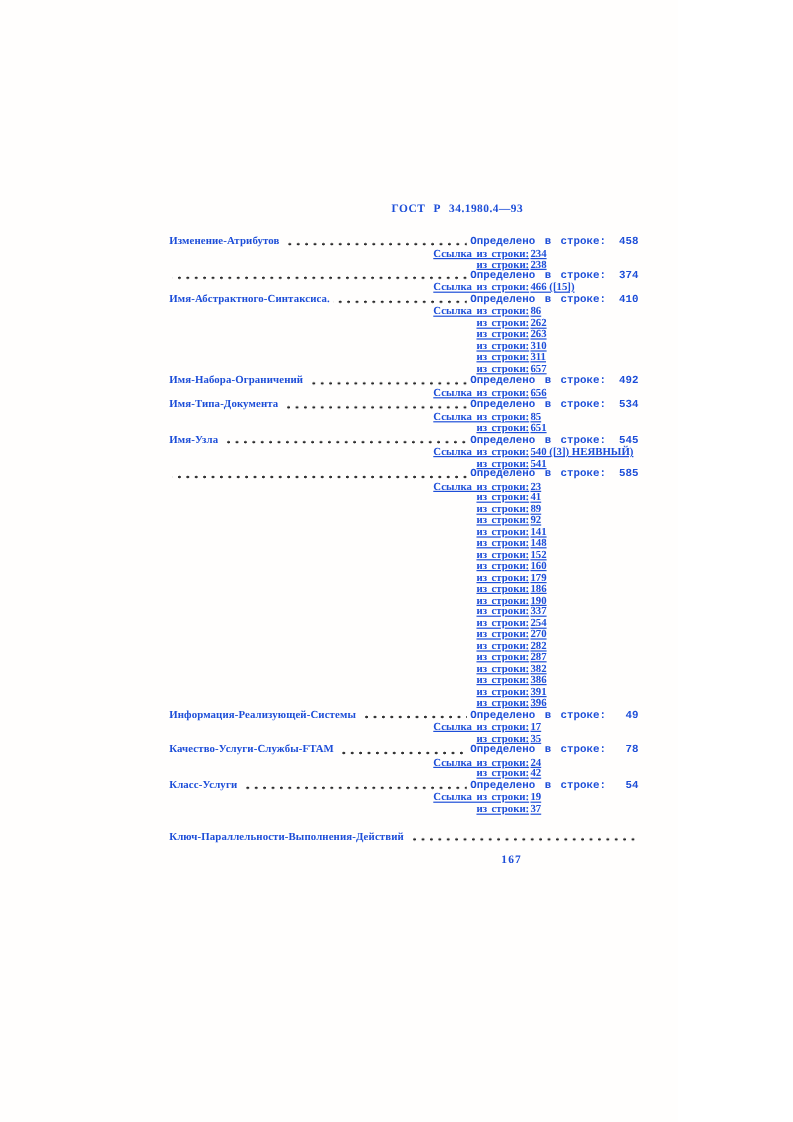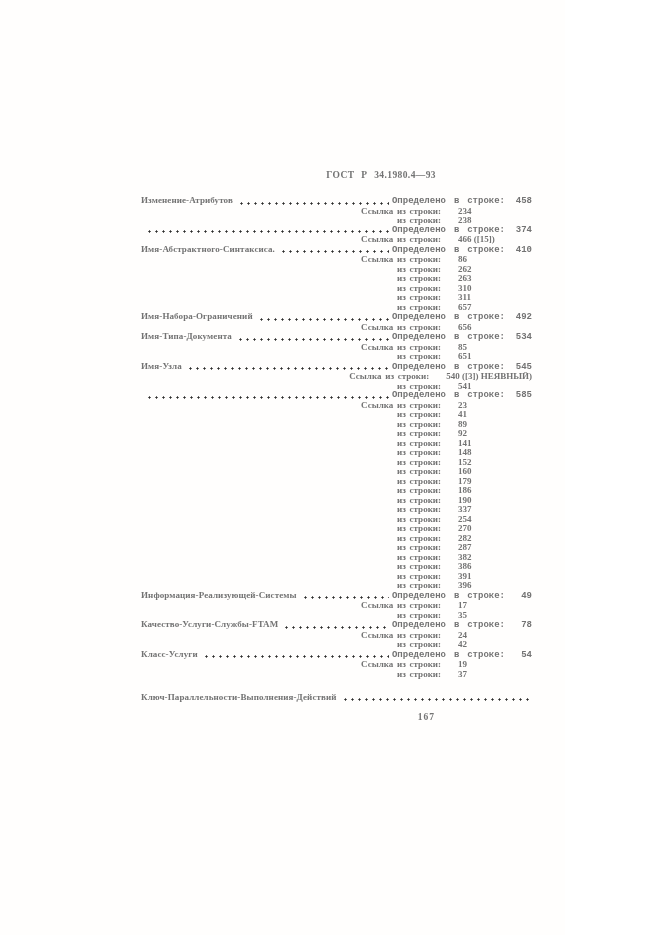--- a/index.html
+++ b/index.html
@@ -8,21 +8,21 @@
     background: #ffffff;
   }
   .page {
     position: relative;
     width: 565px;
     height: 935px;
     background: #fffefd;
     overflow: hidden;
     font-family: "Liberation Serif", "DejaVu Serif", serif;
     font-weight: 700;
-    color: #737373;
+    color: #1d4ed8;
   }
   .running-head {
     position: absolute;
     top: 170px;
     right: 129px;
     font-size: 9.5px;
     letter-spacing: 0.4px;
     word-spacing: 4px;
     white-space: nowrap;
   }
@@ -66,29 +66,30 @@
   .def-value {
     display: inline-block;
     width: 27px;
     text-align: right;
   }
   .refline {
     display: flex;
     align-items: baseline;
     line-height: 9.5px;
     white-space: nowrap;
+    text-decoration: underline;
   }
   .ref-label {
     display: inline-block;
     width: 300px;
     text-align: right;
     word-spacing: 1.5px;
   }
   .ref-value {
-    margin-left: 17px;
+    margin-left: 1px;
   }
   .page-number {
     position: absolute;
     top: 712px;
     right: 130px;
     font-size: 9.5px;
     letter-spacing: 1px;
   }
 </style>
 </head>

